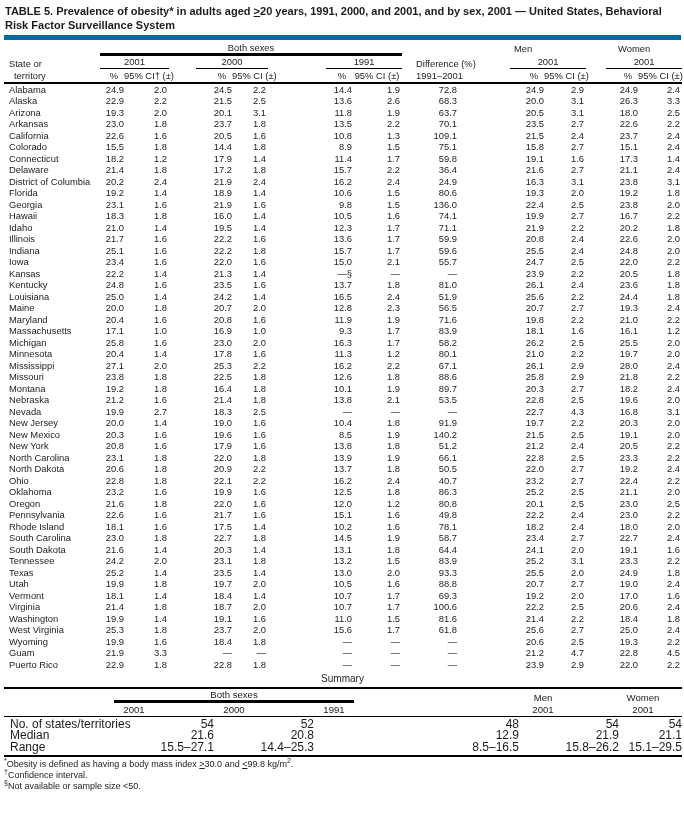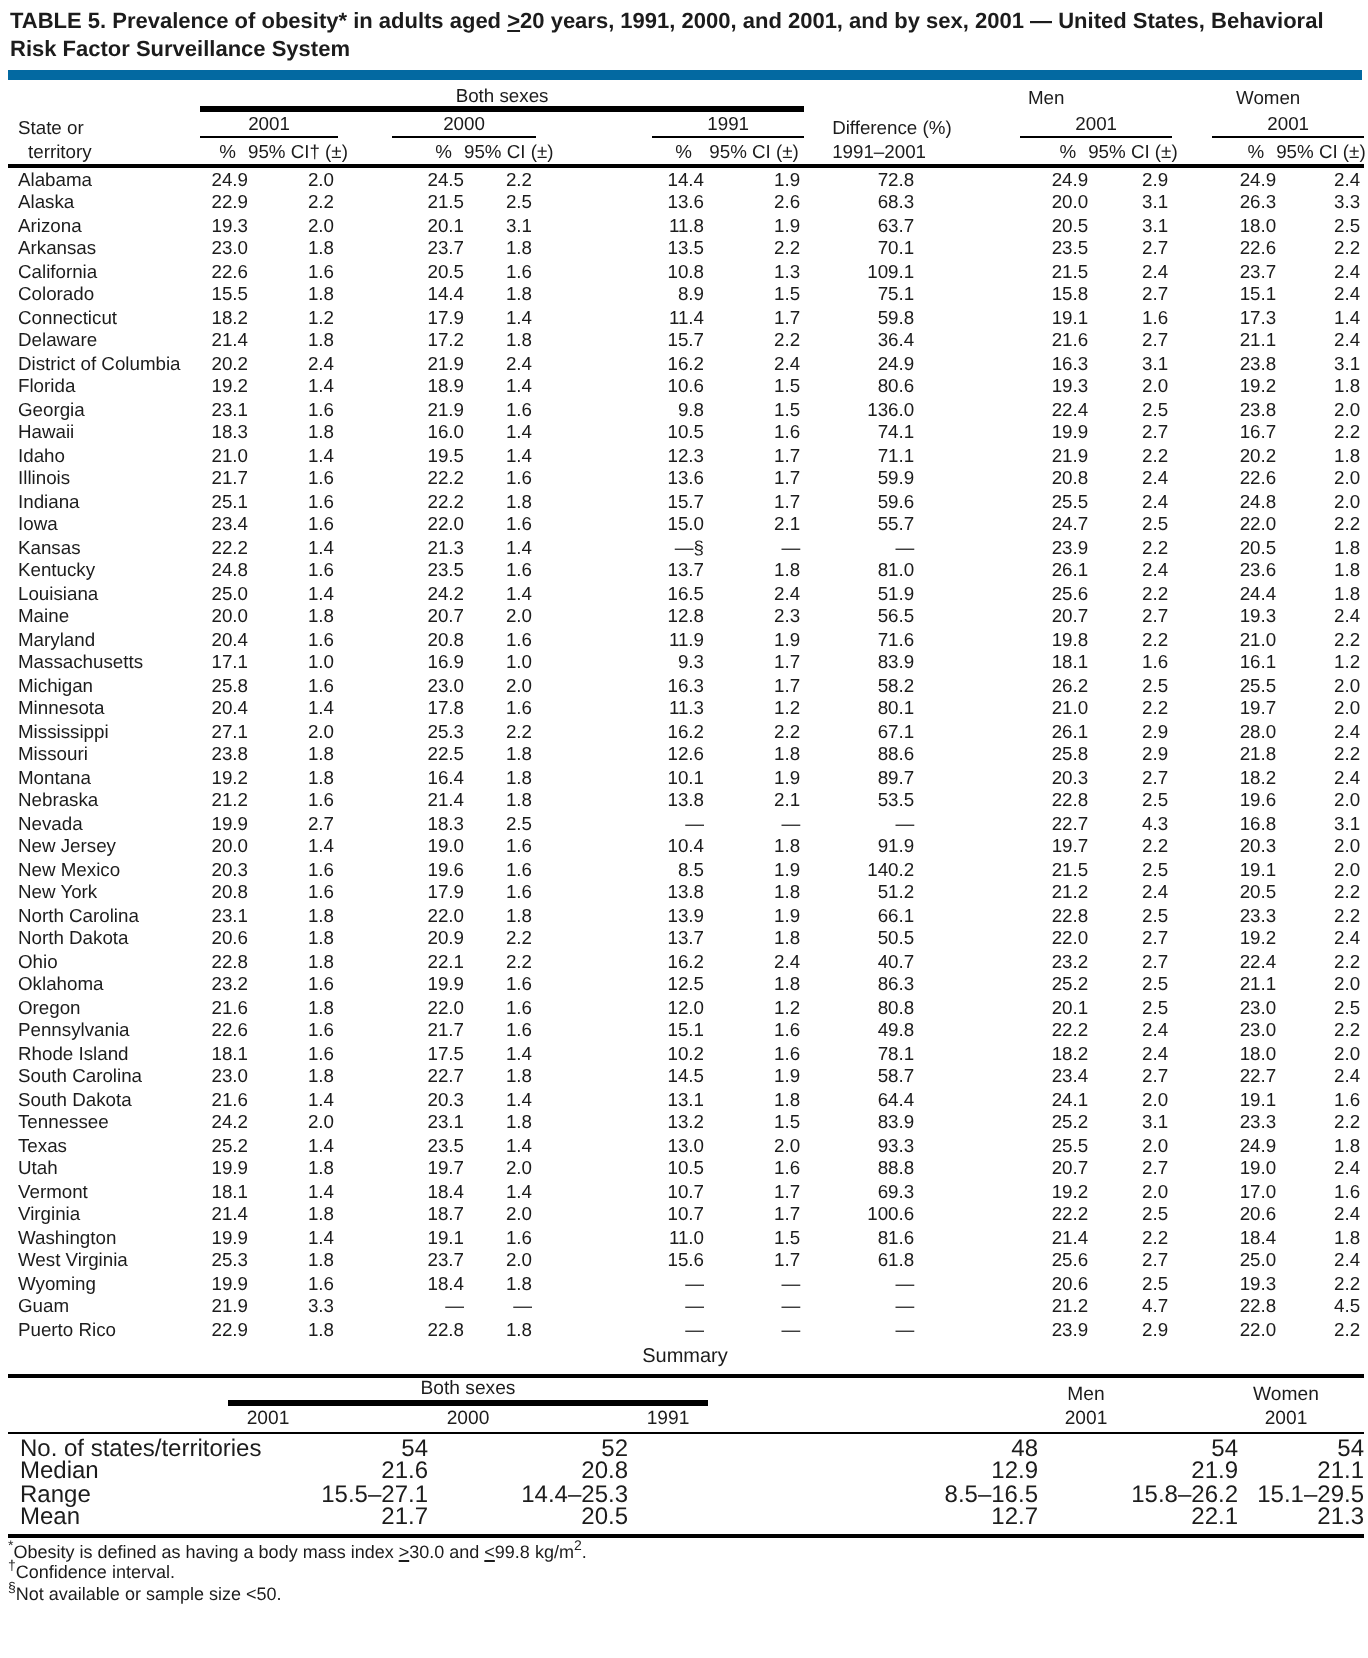--- a/index.html
+++ b/index.html
@@ -914,28 +914,20 @@
           <td class="s-val">21.1</td>
         </tr>
         <tr>
           <td class="s-label">Range</td>
           <td class="s-val">15.5–27.1</td>
           <td class="s-val">14.4–25.3</td>
           <td class="s-val">8.5–16.5</td>
           <td class="s-val">15.8–26.2</td>
           <td class="s-val">15.1–29.5</td>
         </tr>
-        <tr>
-          <td class="s-label">Mean</td>
-          <td class="s-val">21.7</td>
-          <td class="s-val">20.5</td>
-          <td class="s-val">12.7</td>
-          <td class="s-val">22.1</td>
-          <td class="s-val">21.3</td>
-        </tr>
       </tbody>
   </table>
 
   <div class="footnotes">
     <div class="fn"><sup>*</sup><span>Obesity is defined as having a body mass index </span><span class="ul">&gt;</span><span>30.0 and </span><span class="ul">&lt;</span><span>99.8 kg/m</span><sup>2</sup><span>.</span></div>
     <div class="fn"><sup>†</sup><span>Confidence interval.</span></div>
     <div class="fn"><sup>§</sup><span>Not available or sample size &lt;50.</span></div>
   </div>
 
 </div>

